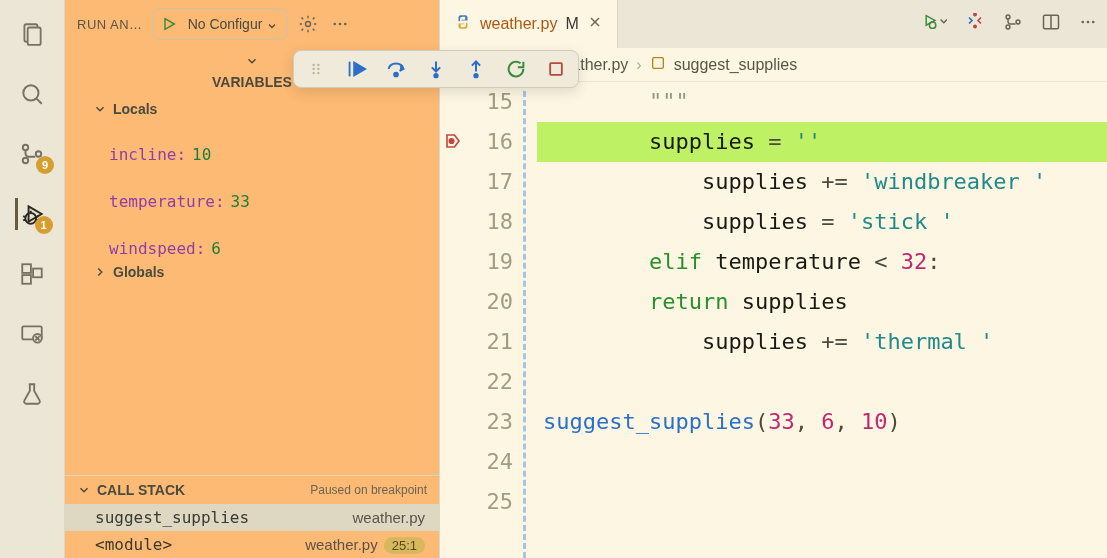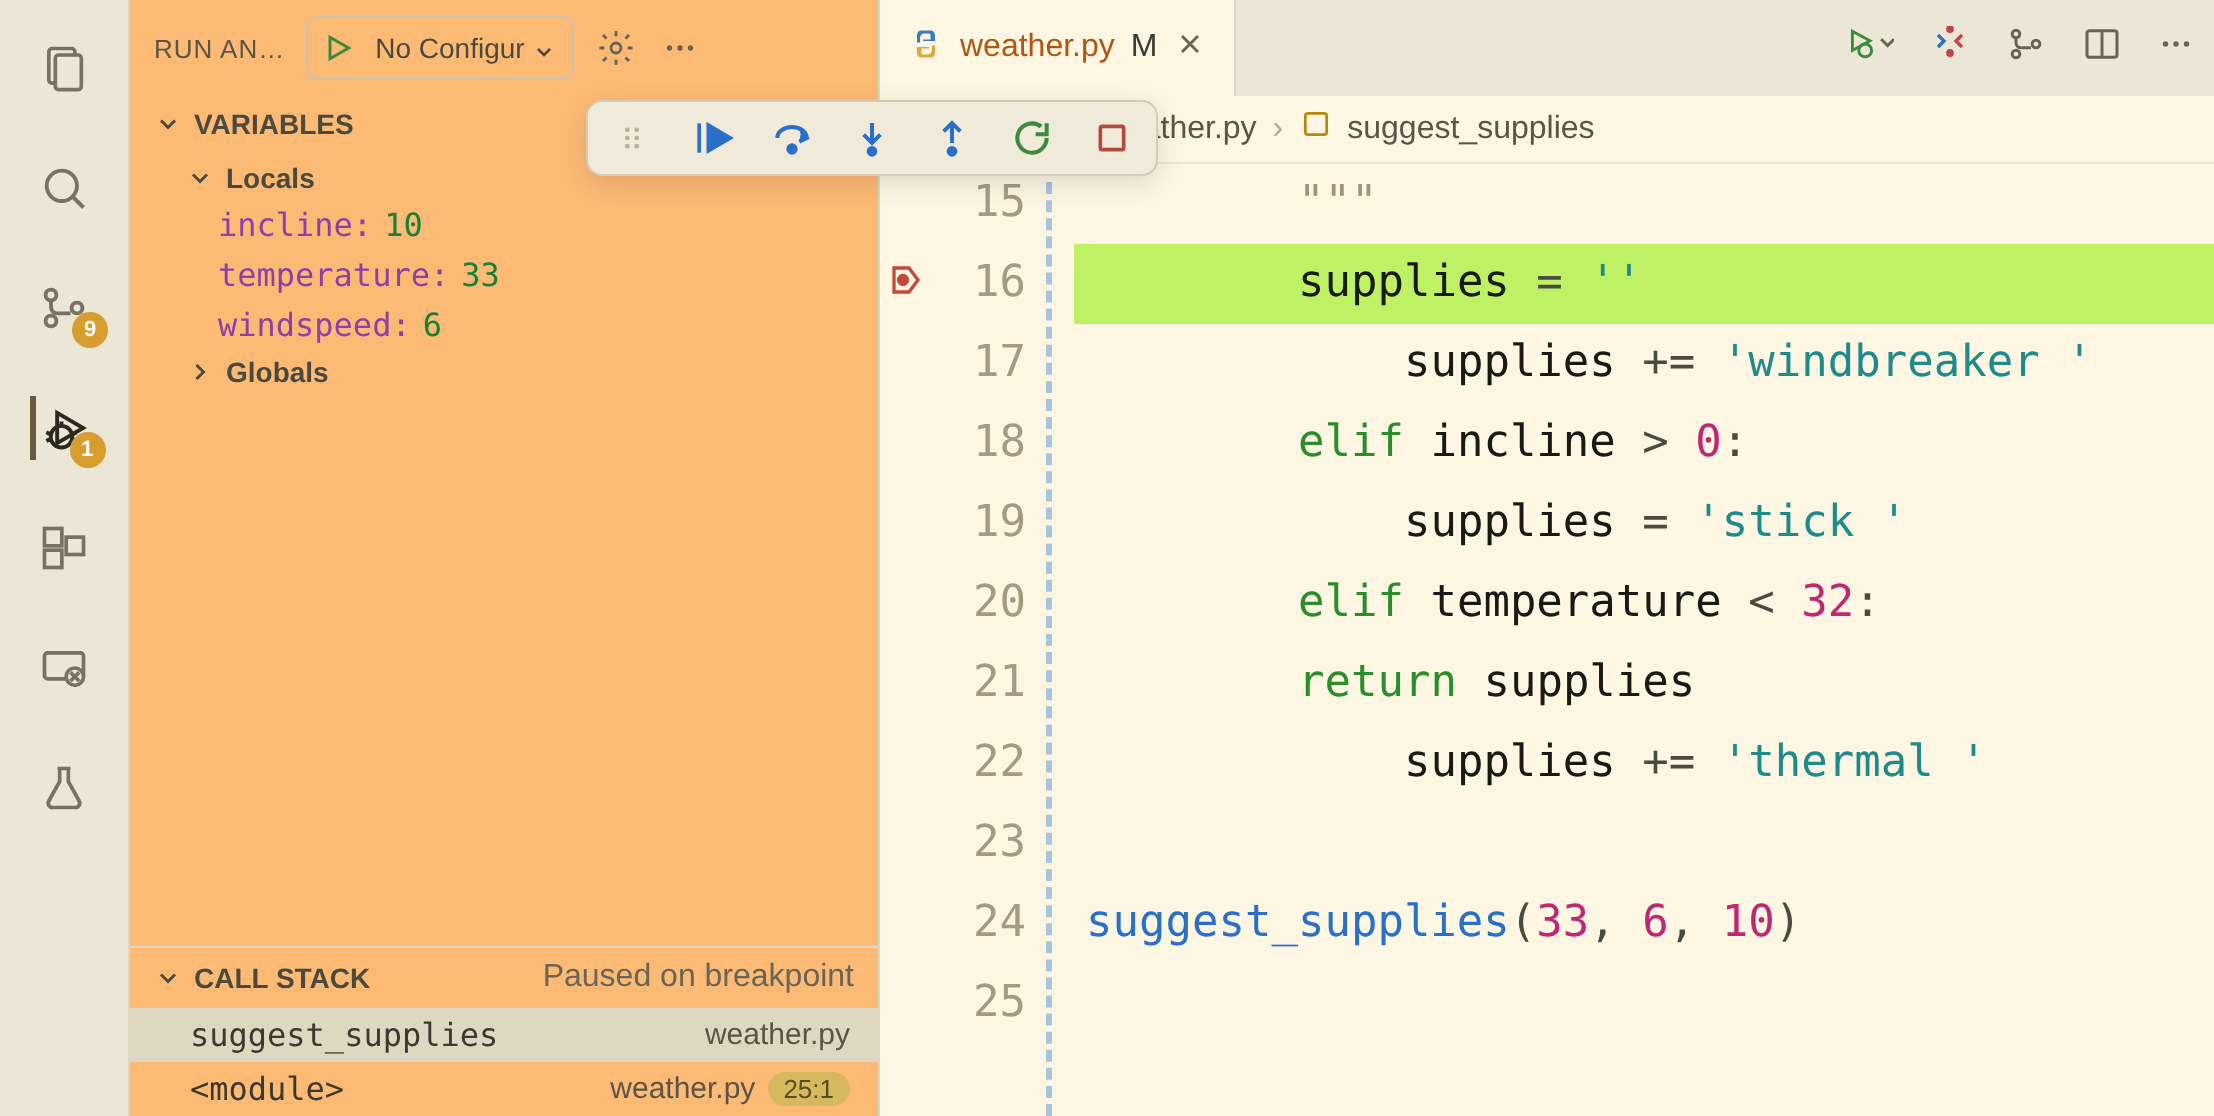--- a/index.html
+++ b/index.html
@@ -89,34 +89,35 @@
     .dbg-stop { color:#b34b3d; }
     
     .panel-title {
       display:flex; align-items:center;
       padding:6px 12px;
       font-size:14px;
       font-weight:700;
       color:#4a4a3f;
       gap:6px;
       cursor:pointer;
+      flex-direction:column;
     }
     .panel-title .chev { width:14px;}
     .panel-body { padding: 2px 0 10px 0; font-family: "SF Mono", Menlo, Consolas, monospace; font-size:16px;}
     .tree-row { padding: 3px 12px 3px 28px; display:flex; align-items:center; gap:6px; cursor:default;}
-    .tree-sub { padding-left: 44px;}
+    .tree-sub { padding-left: 44px; margin-top: 22px;}
     .var-name { color:#8e3fa8; }
     .var-value-num { color:#1a7f3a; }
     .sec-head { font-weight:700; color:#4a4a3f; font-size:14px; font-family: -apple-system, sans-serif;}
     .callstack {
       border-top:1px solid #ddd7c4;
     }
     .cs-title { display:flex; align-items:center; justify-content:space-between; padding:6px 12px;}
     .cs-title-left{display:flex;align-items:center; gap:6px; font-weight:700; font-size:14px;}
-    .paused { font-size:16px; color:#6a6556;}
+    .paused { font-size:12px; color:#6a6556;}
     .cs-row { display:flex; align-items:center; justify-content:space-between; padding:4px 14px 4px 30px; font-size:16px;}
     .cs-row.active { background:#ded8c3;}
     .cs-func { font-family:"SF Mono",Menlo,monospace; color:#3a3a30;}
     .cs-file { color:#5a5547; font-size:15px;}
     .cs-line-badge { background:#d6b85f; border-radius:12px; padding:1px 8px; font-size:13px; color:#5a4a1e; margin-left:6px;}
     .flex-grow{flex:1;}
     
     .main { flex:1; display:flex; flex-direction:column; background:#fdf6e3; }
     .tab-bar {
       display:flex; align-items:center; height:48px;
@@ -463,21 +464,20 @@
           <div>24</div>
           <div>25</div>
         </div>
       <div class="fold-col">
           <div class="fold-line"></div>
         </div>
       <div class="code-col" id="code-col">
           <div class="code-line">        <span class="tok-cmt">"""</span></div>
           <div class="code-line hl">        <span class="tok-var">supplies</span> = <span class="tok-str">''</span></div>
           <div class="code-line">            <span class="tok-var">supplies</span> += <span class="tok-str">'windbreaker '</span></div>
-          <div class="code-line">        <span class="tok-kw">elif</span> <span class="tok-var">incline</span> &gt; <span class="tok-num">0</span>:</div>
           <div class="code-line">            <span class="tok-var">supplies</span> = <span class="tok-str">'stick '</span></div>
           <div class="code-line">        <span class="tok-kw">elif</span> <span class="tok-var">temperature</span> &lt; <span class="tok-num">32</span>:</div>
           <div class="code-line">        <span class="tok-kw">return</span> <span class="tok-var">supplies</span></div>
           <div class="code-line">            <span class="tok-var">supplies</span> += <span class="tok-str">'thermal '</span></div>
           <div class="code-line"></div>
           <div class="code-line"><span class="tok-call">suggest_supplies</span>(<span class="tok-num">33</span>, <span class="tok-num">6</span>, <span class="tok-num">10</span>)</div>
         </div>
     </div>
   </div>
 </div>

